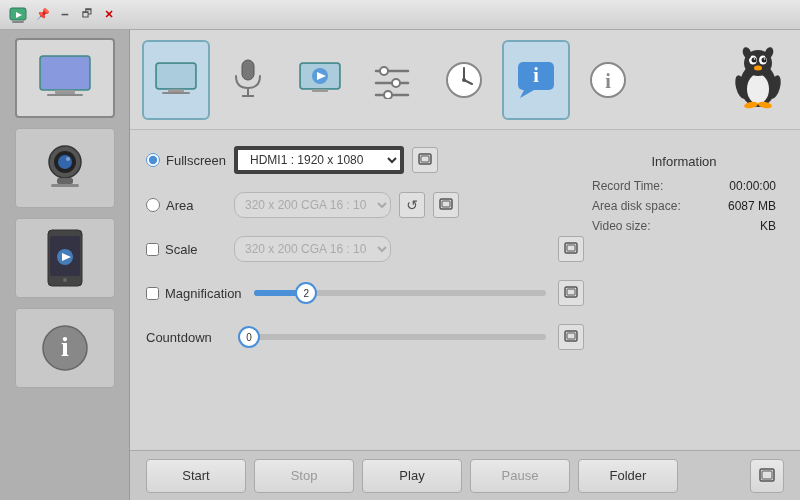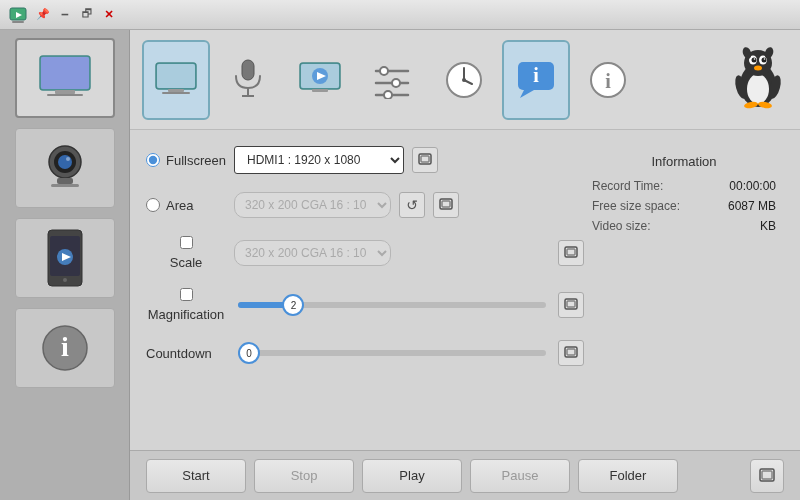--- a/index.html
+++ b/index.html
@@ -171,21 +171,20 @@
       font-size: 13px;
       color: #333;
     }
 
     
     .checkbox-wrapper {
       display: flex;
       align-items: center;
       gap: 6px;
       min-width: 80px;
-      flex-direction: column;
     }
     .checkbox-input {
       width: 13px;
       height: 13px;
     }
     .checkbox-label {
       font-size: 13px;
       color: #333;
     }
 
@@ -333,21 +332,21 @@
       color: #333;
       display: flex;
       align-items: center;
       justify-content: center;
       margin-left: auto;
     }
 
     
     .hdmi-select {
       height: 28px;
-      border: 1px solid #404040;
+      border: 4px solid #404040;
       border-radius: 3px;
       background: white;
       padding: 0 8px;
       font-size: 12px;
       color: #333;
       min-width: 170px;
     }
   </style>
 </head>
 <body>
@@ -606,21 +605,21 @@
 
       </div>
 
       <div class="right-panel">
         <div class="info-title">Information</div>
         <div class="info-row">
           <span class="info-label">Record Time:</span>
           <span class="info-value">00:00:00</span>
         </div>
         <div class="info-row">
-          <span class="info-label">Free size space:</span>
+          <span class="info-label">Area disk space:</span>
           <span class="info-value">6087  MB</span>
         </div>
         <div class="info-row">
           <span class="info-label">Video size:</span>
           <span class="info-value">KB</span>
         </div>
       </div>
     </div>
 
     <div class="button-bar">

